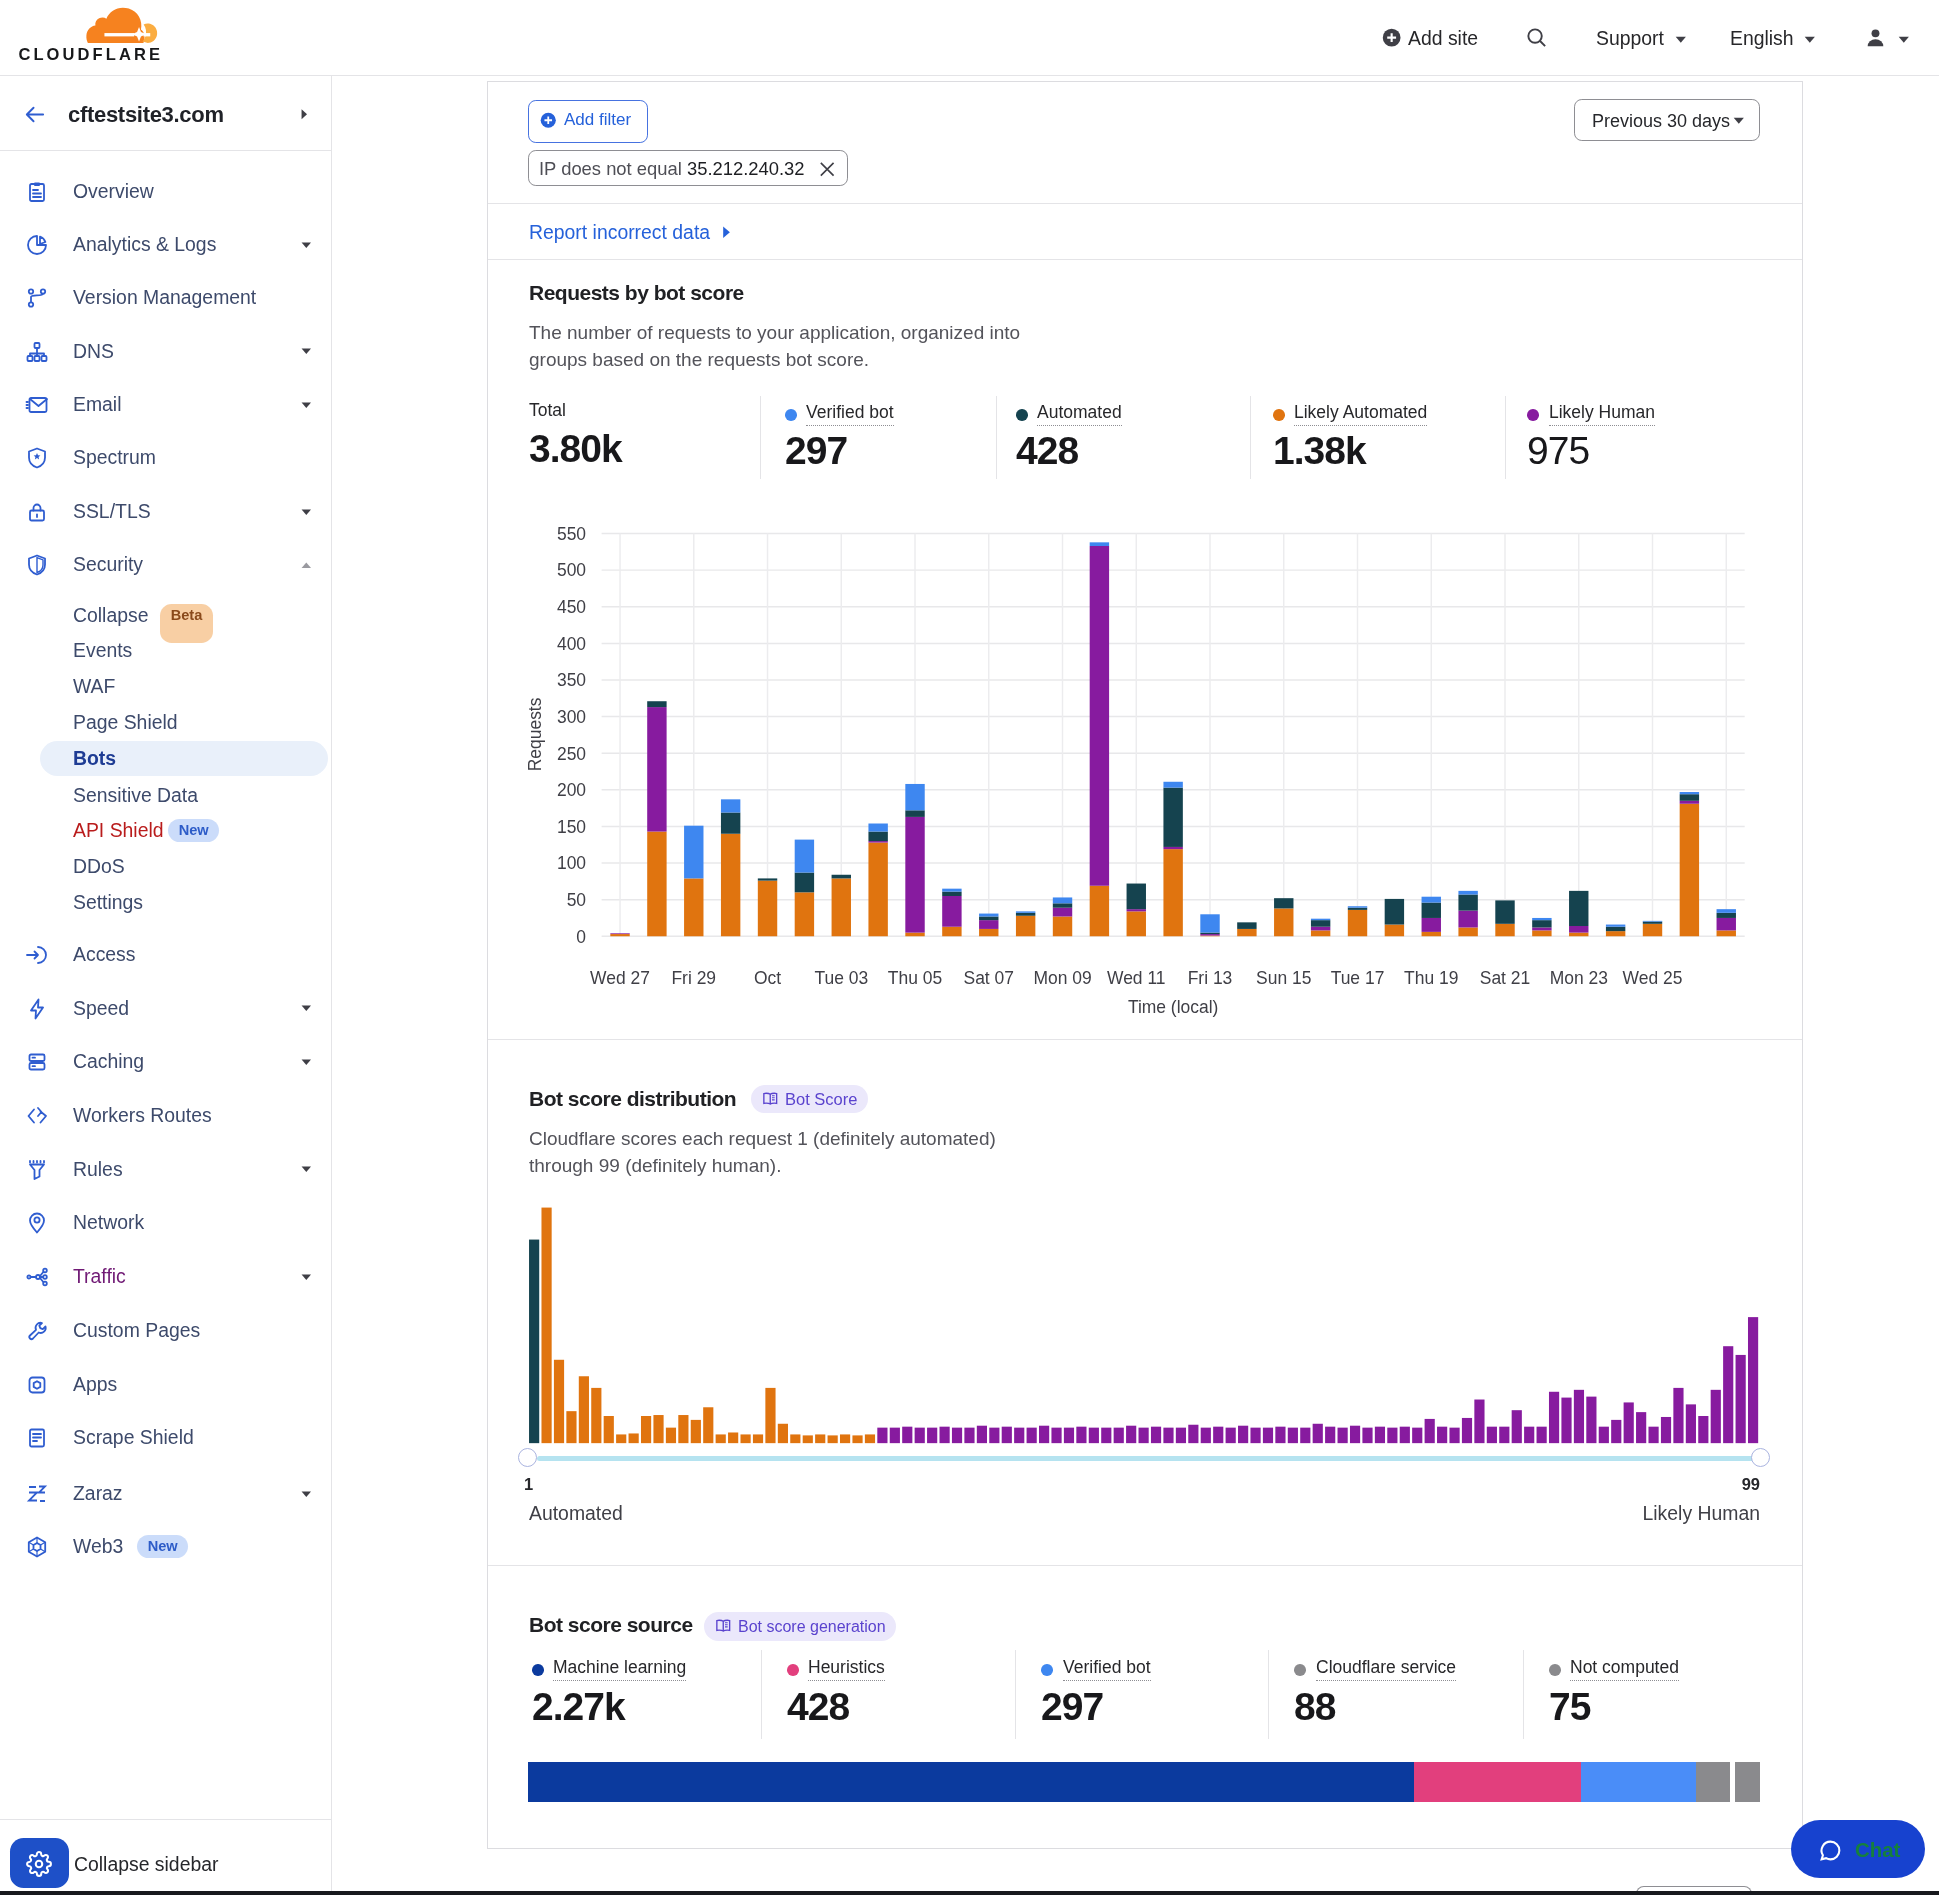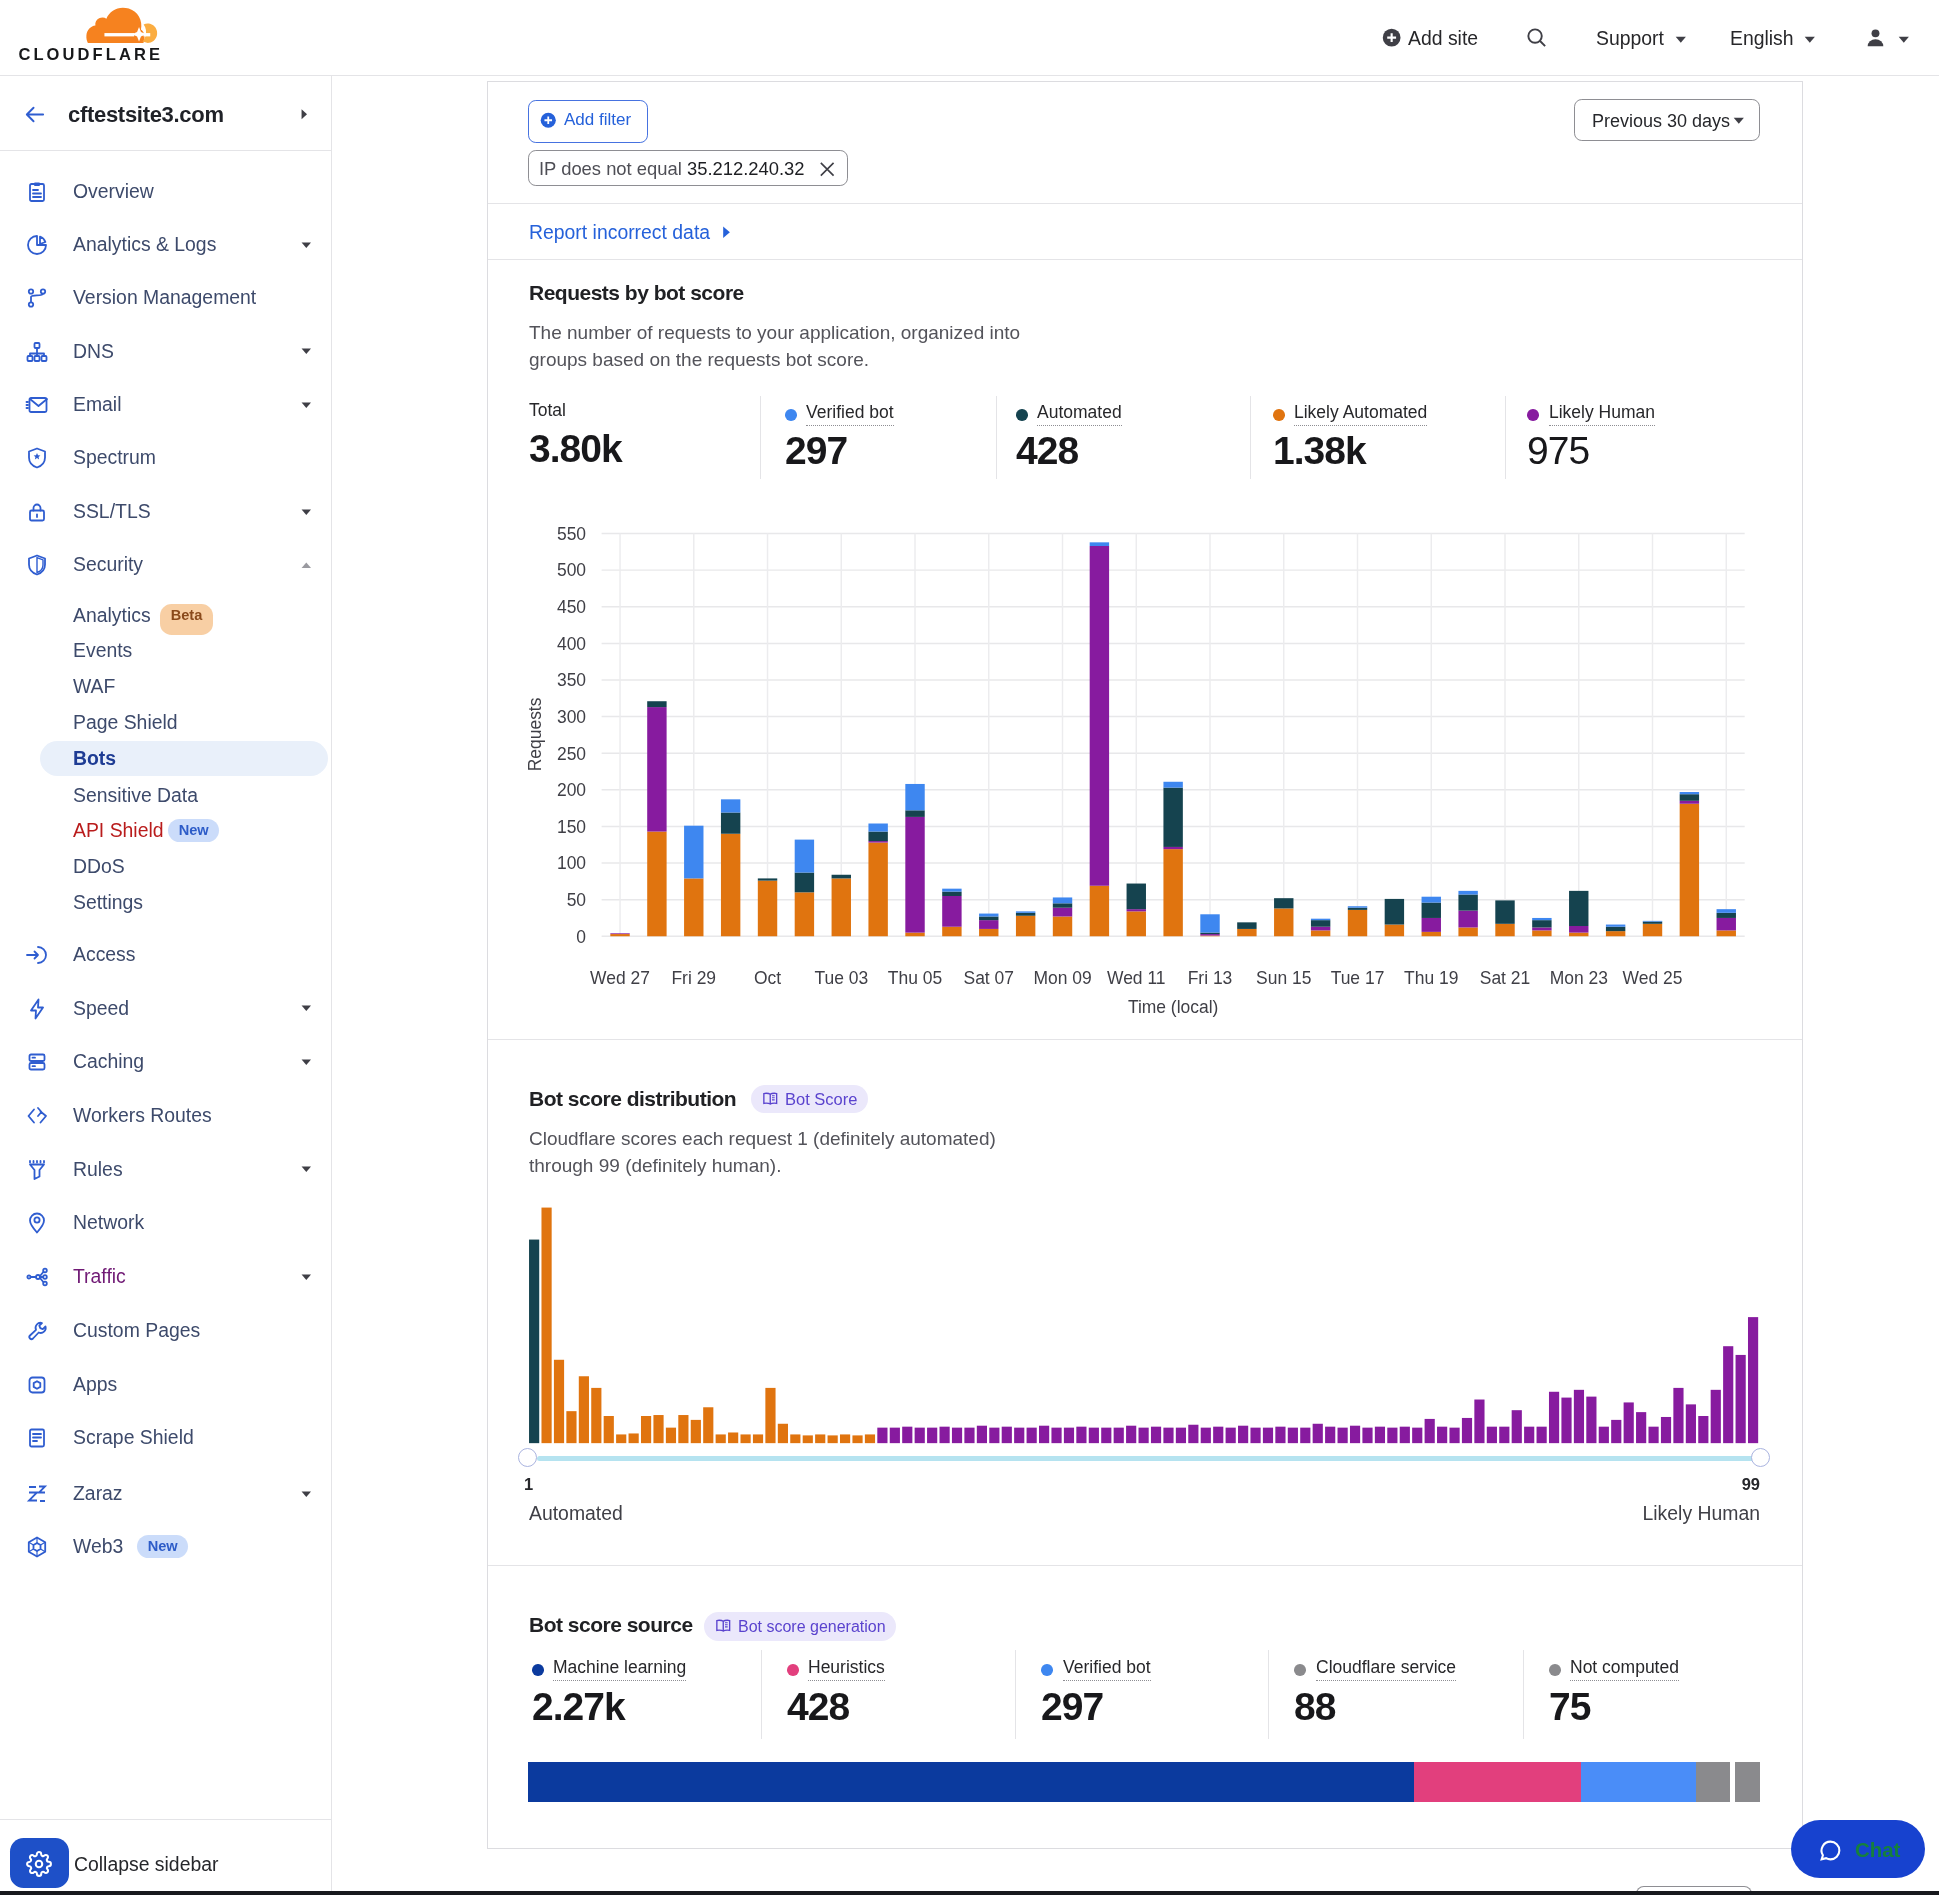--- a/index.html
+++ b/index.html
@@ -142,22 +142,22 @@
       <path d="M12 2.5 l8 3 v6 c0 5-3.5 8.5-8 10 c-4.5-1.5-8-5-8-10 v-6 z" stroke="#2f5dd0" stroke-width="1.8" fill="none" stroke-linecap="round" stroke-linejoin="round"></path>
       <path d="M12 4.7 v14.6 M12 4.7 l6 2.2 v5 c0 3.8-2.6 6.4-6 7.6 z" fill="none" stroke="#2f5dd0" stroke-width="1.4"></path>
     </svg>
   </div>
 <div style="position:absolute;left:73px;top:553px;font-size:19.4px;line-height:23px;color:#3d4a6b">Security</div>
 <div style="position:absolute;left:300px;top:559px">
     <svg width="12.6" height="12.6" viewBox="0 0 16 16" style="display:block">
       <path d="M2 11.5 L8 4.5 L14 11.5 z" fill="#9a9aa0"></path>
     </svg>
   </div>
-<div style="position:absolute;left:73px;top:604px;font-size:19.4px;line-height:23px;color:#3d4a6b">Analytics</div>
-<div style="position:absolute;left:160px;top:604px;height:31px;line-height:23px;padding:0 10.7px;border-radius:11.6px;background:#f8cfa4;color:#8a4a1b;font-size:14.6px;font-weight:bold">Beta</div>
+<div style="position:absolute;left:73px;top:604px;font-size:19.4px;line-height:23px;color:#3d4a6b">Collapse</div>
+<div style="position:absolute;left:160px;top:604px;height:39px;line-height:23px;padding:0 10.7px;border-radius:11.6px;background:#f8cfa4;color:#8a4a1b;font-size:14.6px;font-weight:bold">Beta</div>
 <div style="position:absolute;left:73px;top:639px;font-size:19.4px;line-height:23px;color:#3d4a6b">Events</div>
 <div style="position:absolute;left:73px;top:675px;font-size:19.4px;line-height:23px;color:#3d4a6b">WAF</div>
 <div style="position:absolute;left:73px;top:711px;font-size:19.4px;line-height:23px;color:#3d4a6b">Page Shield</div>
 <div style="position:absolute;left:40px;top:741px;width:288px;height:35px;border-radius:17.5px;background:#e9f0fa"></div>
 <div style="position:absolute;left:73px;top:747px;font-size:19.4px;line-height:23px;font-weight:bold;color:#1e3c94">Bots</div>
 <div style="position:absolute;left:73px;top:784px;font-size:19.4px;line-height:23px;color:#3d4a6b">Sensitive Data</div>
 <div style="position:absolute;left:73px;top:819px;font-size:19.4px;line-height:23px;color:#b91c1c">API Shield</div>
 <div style="position:absolute;left:168px;top:819px;height:23px;line-height:23px;padding:0 10.7px;border-radius:11.6px;background:#cbdcfa;color:#2d5cc8;font-size:14.6px;font-weight:bold">New</div>
 <div style="position:absolute;left:73px;top:855px;font-size:19.4px;line-height:23px;color:#3d4a6b">DDoS</div>
 <div style="position:absolute;left:73px;top:891px;font-size:19.4px;line-height:23px;color:#3d4a6b">Settings</div>

